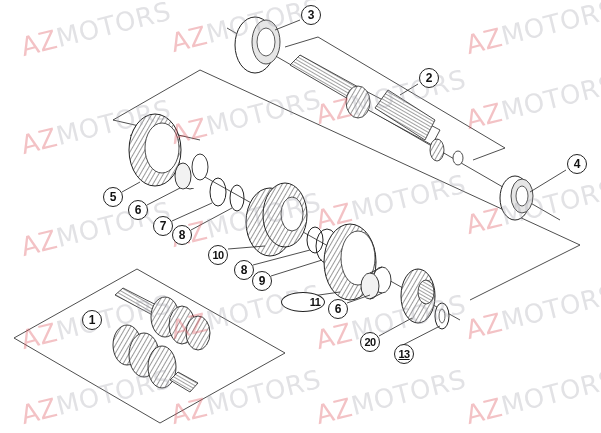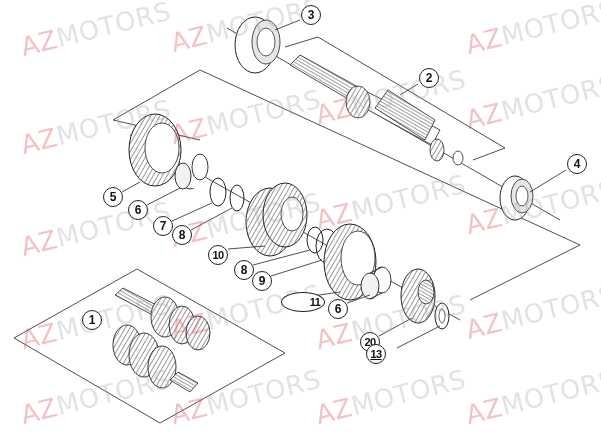--- a/index.html
+++ b/index.html
@@ -172,15 +172,15 @@
       <div class="callout" style="left: 113px; top: 197px;">5</div>
       <div class="callout" style="left: 138px; top: 210px;">6</div>
       <div class="callout" style="left: 163px; top: 226px;">7</div>
       <div class="callout" style="left: 182px; top: 235px;">8</div>
       <div class="callout two" style="left: 218px; top: 255px;">10</div>
       <div class="callout" style="left: 244px; top: 270px;">8</div>
       <div class="callout" style="left: 262px; top: 281px;">9</div>
       <div class="callout two" style="left: 303px; top: 302px; padding-left: 24px;">11</div>
       <div class="callout" style="left: 338px; top: 309px;">6</div>
       <div class="callout two" style="left: 370px; top: 342px;">20</div>
-      <div class="callout two" style="left: 376px; top: 354px; text-decoration: underline;">13</div>
+      <div class="callout two" style="left: 404px; top: 354px; text-decoration: underline;">13</div>
     </div>
 </div>
 
 </body></html>

